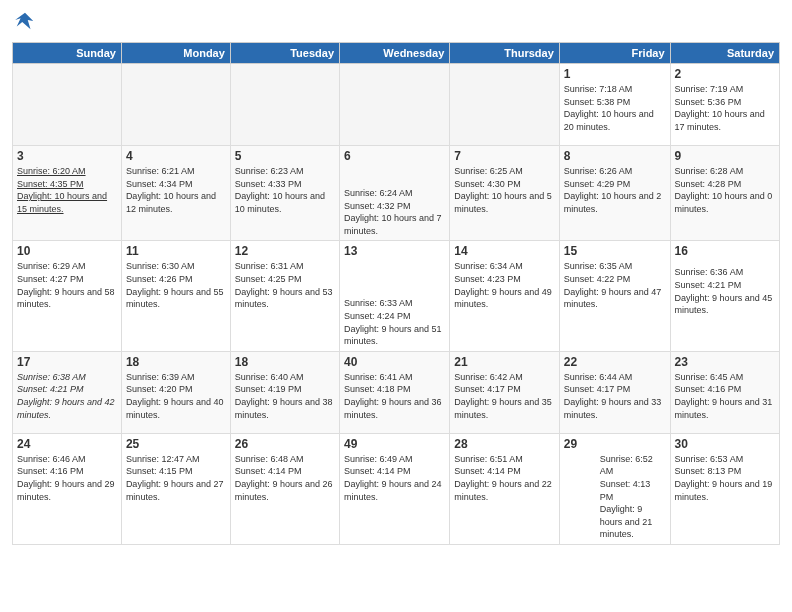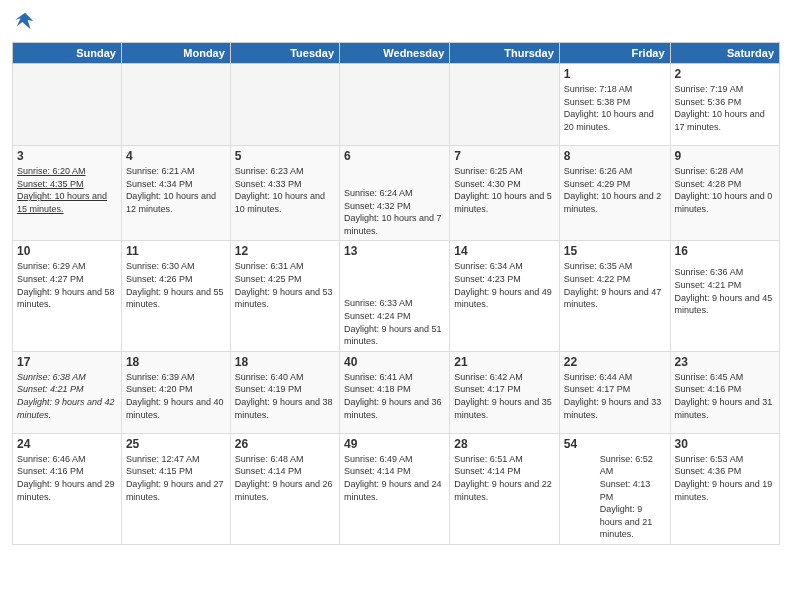--- a/index.html
+++ b/index.html
@@ -298,27 +298,27 @@
 Sunset: 4:14 PM
 Daylight: 9 hours and 24 minutes.</div>
           </td>
           <td>
             <div class="day-number">28</div>
             <div class="day-info" style="white-space: pre-line;">Sunrise: 6:51 AM
 Sunset: 4:14 PM
 Daylight: 9 hours and 22 minutes.</div>
           </td>
           <td>
-            <div class="day-number">54</div>
+            <div class="day-number">29</div>
             <div class="day-info" style="white-space: pre-line; margin-left: 36px;">Sunrise: 6:52 AM
 Sunset: 4:13 PM
 Daylight: 9 hours and 21 minutes.</div>
           </td>
           <td>
             <div class="day-number">30</div>
             <div class="day-info" style="white-space: pre-line;">Sunrise: 6:53 AM
-Sunset: 4:36 PM
+Sunset: 8:13 PM
 Daylight: 9 hours and 19 minutes.</div>
           </td>
         </tr>
       </tbody>
   </table>
 </div>
 
 </body></html>

